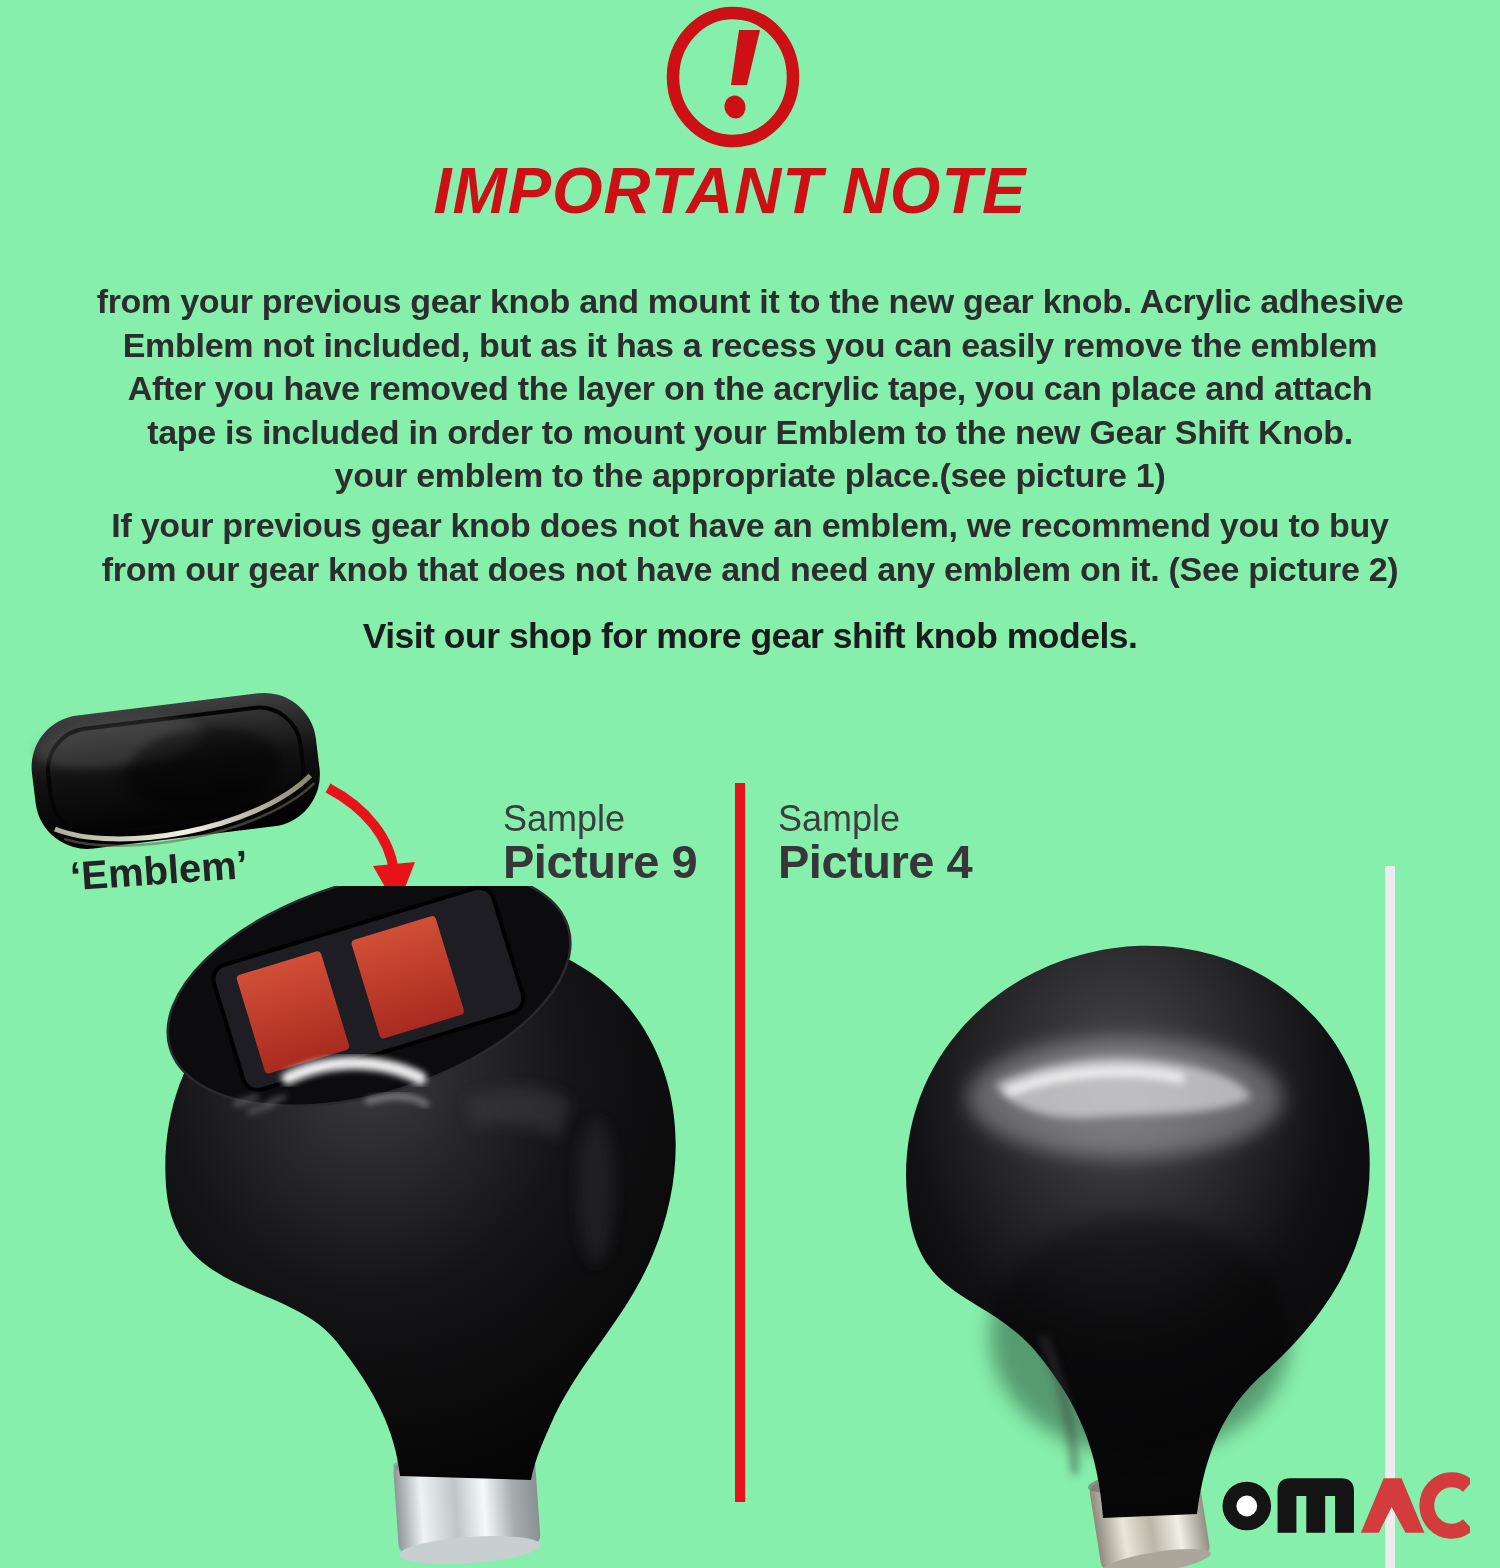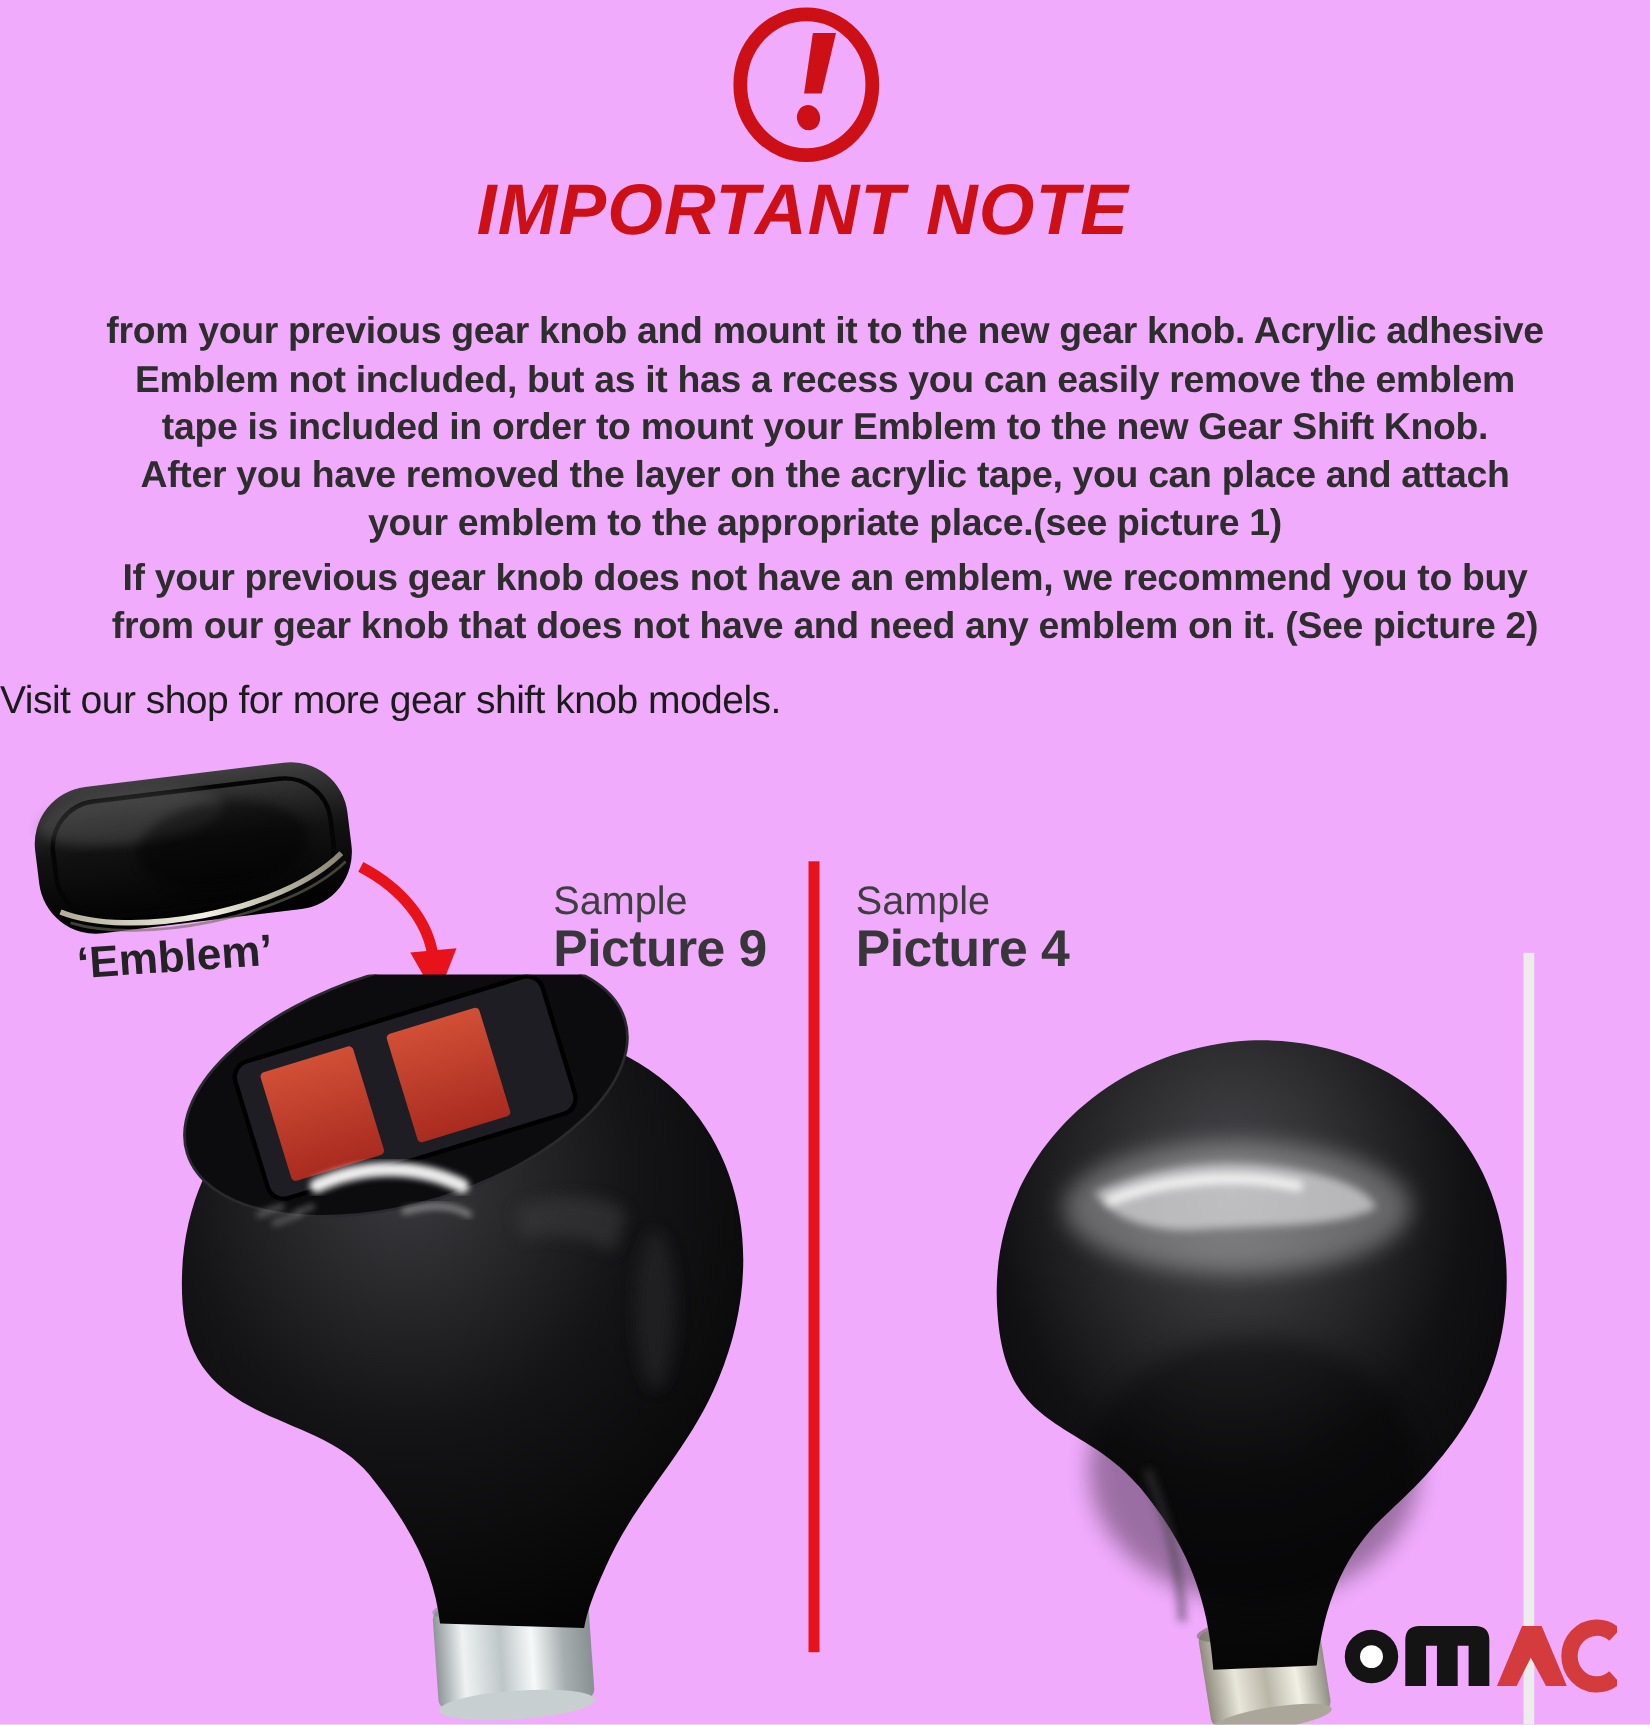--- a/index.html
+++ b/index.html
@@ -1,39 +1,39 @@
 <!DOCTYPE html>
 <html style="--accent-red: #cc1016; --divider-red: #e8131a; --body-text: #2d2d2d; --label-gray: #3e3e40; --logo-black: #141414; --logo-red: #d43b3d; --tape-red: #c13a2a; --chrome-silver: #d8dedf;"><head>
 <meta charset="utf-8">
 <style>
   html,body{margin:0;padding:0;background:#ffffff;}
   .page{
     position:relative;
     width:1500px;height:1568px;
-    background:#f0abfc;
+    background:#86efac;
     overflow:hidden;
     font-family:"Liberation Sans", sans-serif;
   }
   
   .alert-icon{position:absolute;left:663px;top:4px;width:140px;height:146px;}
   .title{
     position:absolute;left:0;right:40px;top:153px;margin:0;
     text-align:center;
     font-size:65px;font-weight:bold;font-style:italic;
     letter-spacing:1px;
     color:var(--accent-red);
   }
   
   .para{position:absolute;left:0;right:0;text-align:center;
     font-weight:bold;color:var(--body-text);
     font-size:34px;line-height:43.5px;letter-spacing:-0.3px;}
   .para-1{top:280px;}
   .para-2{top:504px;}
-  .cta{position:absolute;left:0;right:0;top:616px;
-    font-weight:normal;color:#1b1b1b;font-size:35.5px;letter-spacing:-0.5px;}
+  .cta{position:absolute;left:0;right:0;top:616px;text-align:center;
+    font-weight:bold;color:#1b1b1b;font-size:35.5px;letter-spacing:-0.5px;}
   
   .emblem-fig{position:absolute;left:15px;top:688px;width:320px;height:170px;}
   .emblem-caption{
     position:absolute;left:70px;top:846px;width:240px;
     font-size:40px;font-weight:bold;color:#232323;
     transform:rotate(-4deg);
   }
   .arrow-icon{position:absolute;left:318px;top:782px;width:100px;height:128px;}
   .sample{position:absolute;top:756px;}
   .sample-1{left:503px;}
@@ -63,22 +63,22 @@
       <polygon points="76,26 97,26 84,81 68,81" class="accent-fill"></polygon>
       <ellipse cx="72" cy="103" rx="10.5" ry="11.5" class="accent-fill" transform="rotate(-12 72 103)"></ellipse>
     </svg>
   </div>
 
   <h1 class="title">IMPORTANT NOTE</h1>
 
   <div class="para para-1">
     <div>from your previous gear knob and mount it to the new gear knob. Acrylic adhesive</div>
     <div>Emblem not included, but as it has a recess you can easily remove the emblem</div>
+    <div>After you have removed the layer on the acrylic tape, you can place and attach</div>
     <div>tape is included in order to mount your Emblem to the new Gear Shift Knob.</div>
-    <div>After you have removed the layer on the acrylic tape, you can place and attach</div>
     <div>your emblem to the appropriate place.(see picture 1)</div>
   </div>
 
   <div class="para para-2">
     <div>If your previous gear knob does not have an emblem, we recommend you to buy</div>
     <div>from our gear knob that does not have and need any emblem on it. (See picture 2)</div>
   </div>
 
   <div class="cta">Visit our shop for more gear shift knob models.</div>
 

